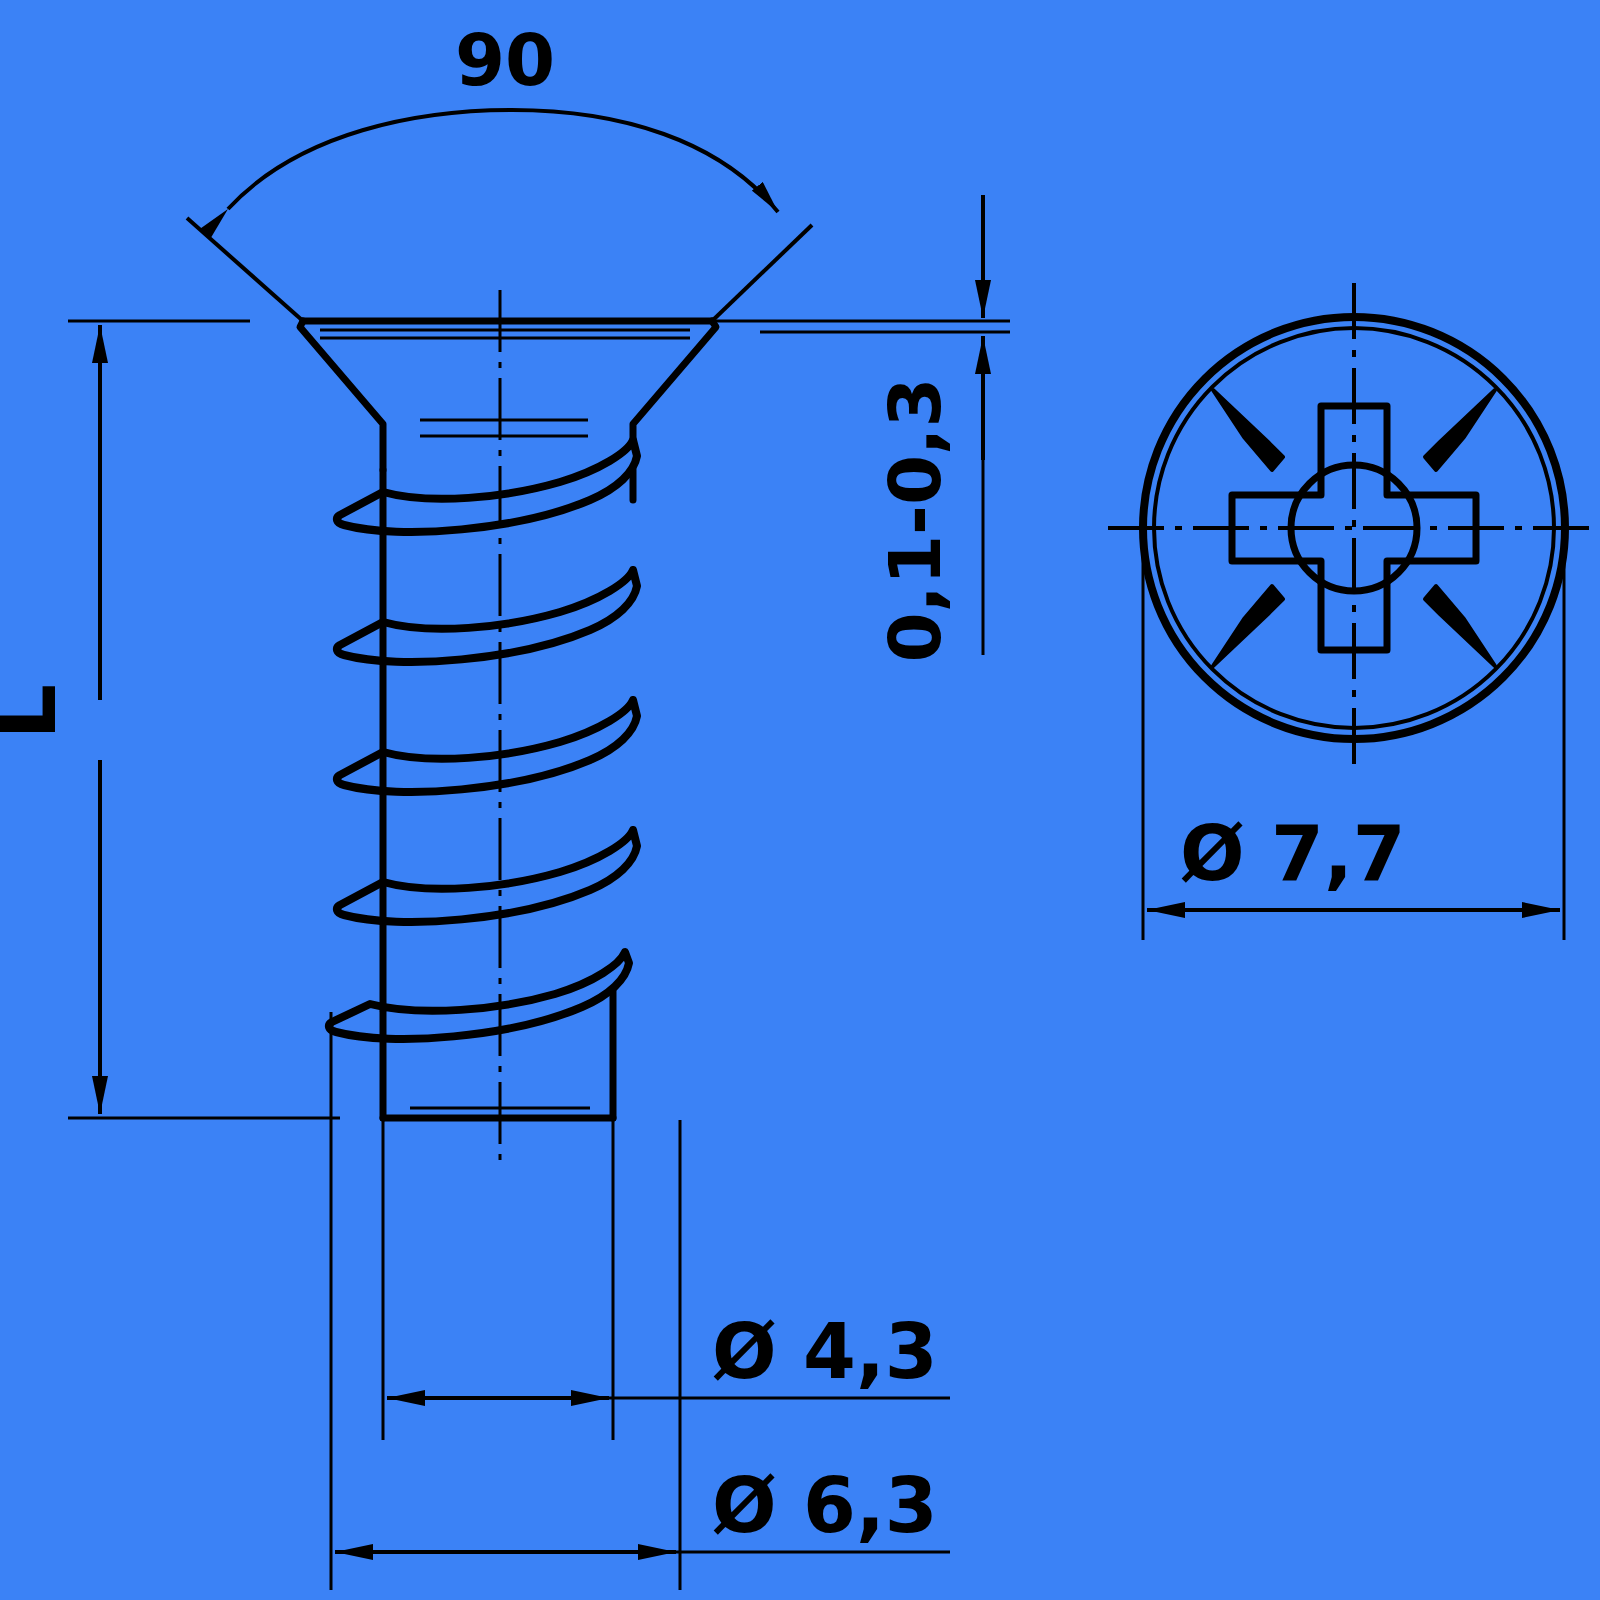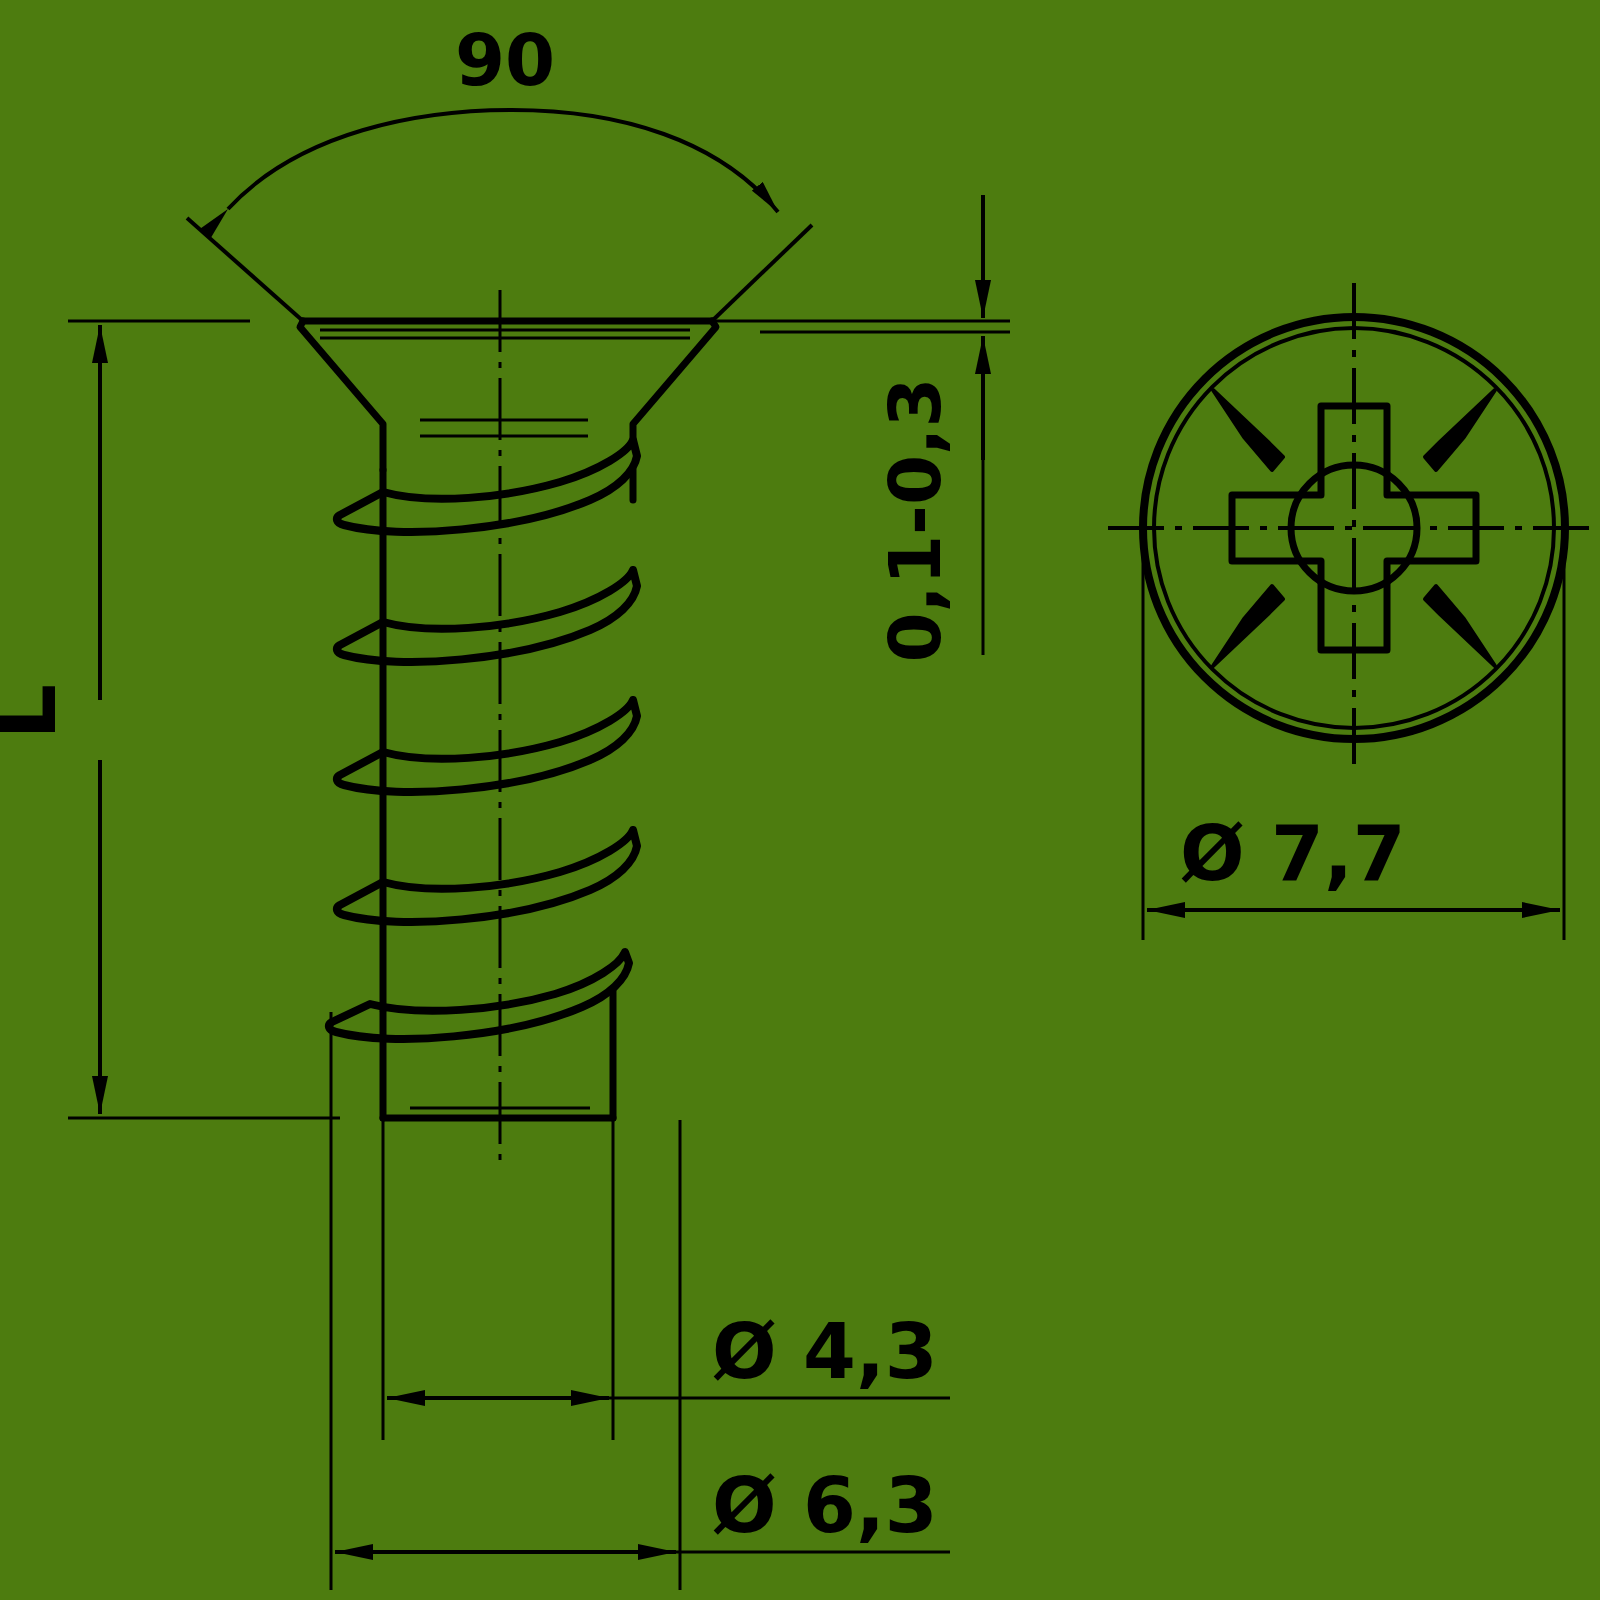--- a/index.html
+++ b/index.html
@@ -7,21 +7,21 @@
     padding: 0;
     background: #ffffff;
   }
   body {
     font-family: "DejaVu Sans", "Liberation Sans", sans-serif;
   }
   #sheet {
     position: relative;
     width: 1600px;
     height: 1600px;
-    background: #4d7c0f;
+    background: #3b82f6;
     overflow: hidden;
   }
   #sheet svg {
     position: absolute;
     left: 0;
     top: 0;
   }
   .dimtext {
     font-family: "DejaVu Sans", "Liberation Sans", sans-serif;
     font-weight: bold;

